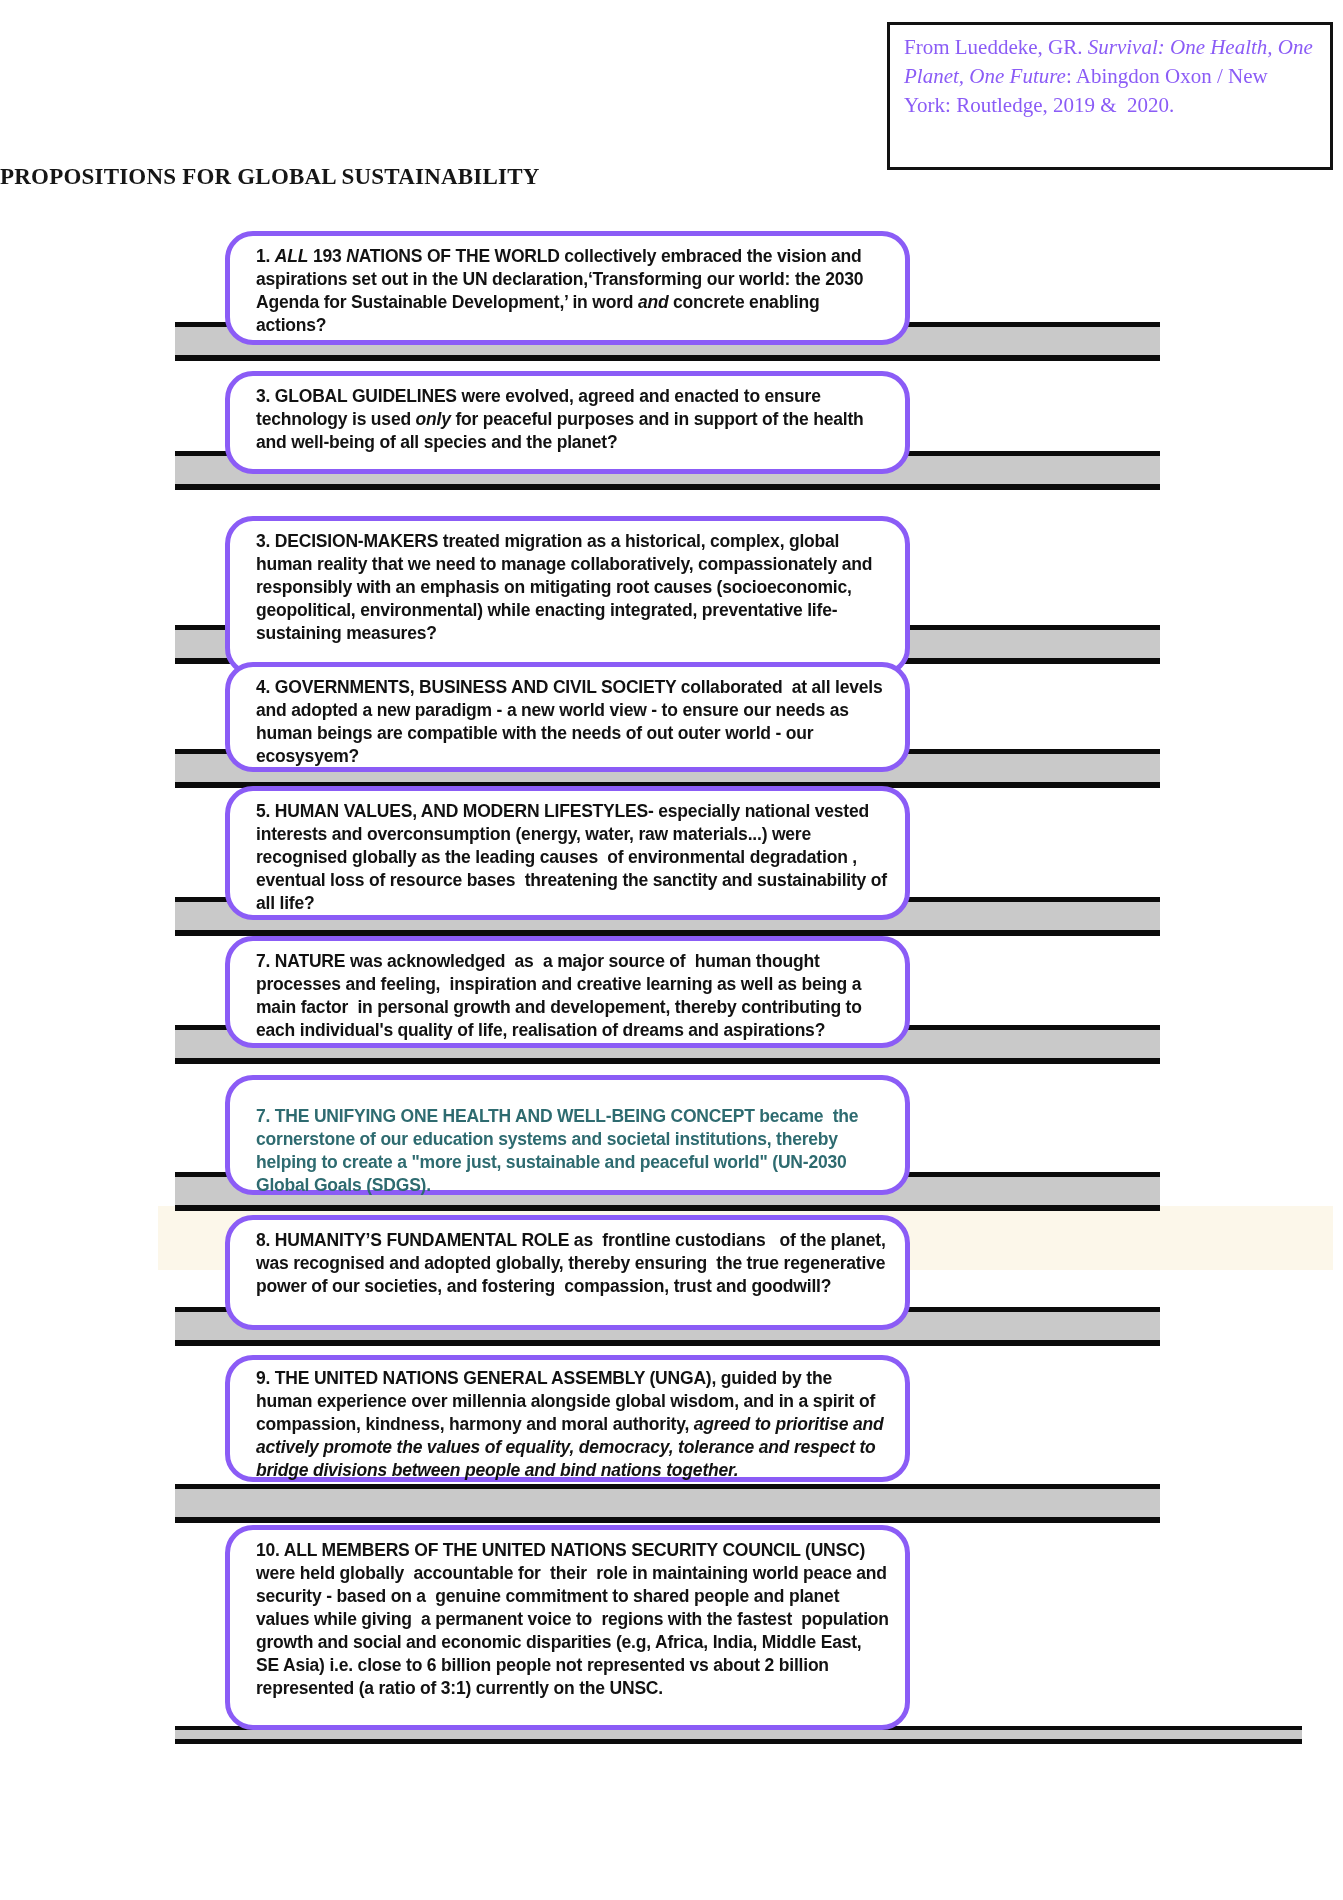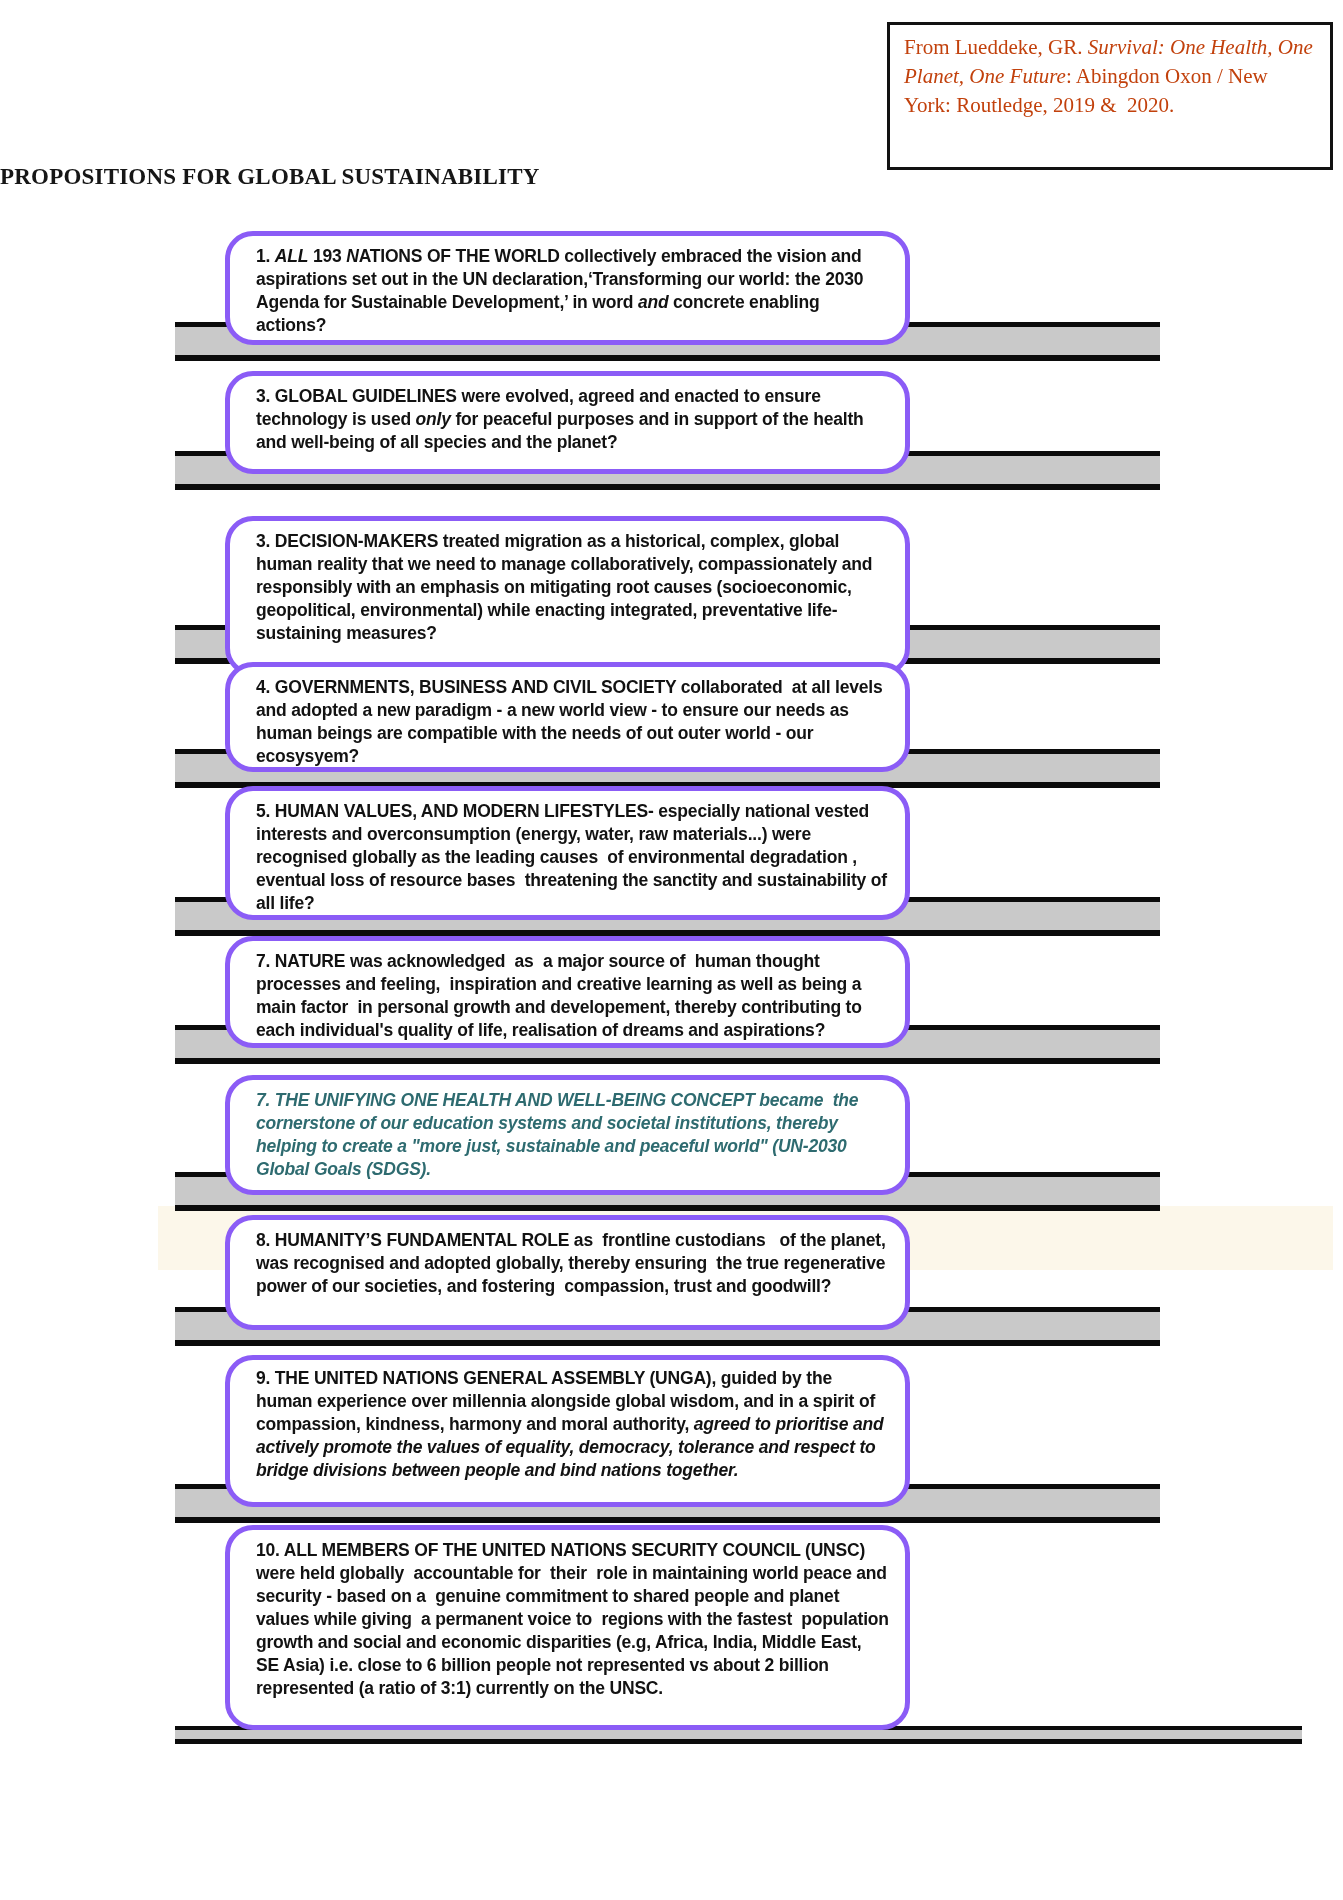--- a/index.html
+++ b/index.html
@@ -9,21 +9,21 @@
     background:#ffffff;
     font-family:"Liberation Sans",sans-serif;
     overflow:hidden;
   }
   
   .citation{
     position:absolute;left:887px;top:22px;width:414px;min-height:122px;
     border:3px solid #111;
     padding:8px 12px 12px 14px;
     font-family:"Liberation Serif",serif;
-    font-size:21px;line-height:1.38;color:#c2410c;
+    font-size:21px;line-height:1.38;color:#8b5cf6;
     white-space:pre-wrap;
   }
   .title{
     position:absolute;left:0;top:164px;width:1160px;
     font-family:"Liberation Serif",serif;
     font-weight:bold;font-size:23px;color:#161616;
     letter-spacing:.2px;
   }
   .subtitle{
     position:absolute;left:0;top:188px;width:1120px;
@@ -64,21 +64,21 @@
   }
   .box p{
     margin:0;
     font-weight:700;
     font-size:17.5px;line-height:23px;
     letter-spacing:-0.2px;
     color:#121212;
     white-space:pre-wrap;
   }
   .it{font-style:italic;}
-  .teal p{color:var(--teal-text,#2e6b70);font-style:italic;}
+  .teal p{color:var(--teal-text,#2e6b70);margin-top:16px;}
 </style>
 </head>
 <body>
 
 <div class="page">
 
   <div class="citation"><span>From Lueddeke, GR. </span><span class="it">Survival: One Health, One Planet, One Future</span><span>: Abingdon Oxon / New York: Routledge, 2019 &amp;  2020.</span></div>
 
   <div class="title">PROPOSITIONS FOR GLOBAL SUSTAINABILITY</div>
 
@@ -135,21 +135,21 @@
 
   <div class="group" style="top:1215px">
     <div class="bar" style="top:92px"></div>
     <div class="box" style="height:115px">
       <p><span>8. HUMANITY’S FUNDAMENTAL ROLE as  frontline custodians   of the planet, was recognised and adopted globally, thereby ensuring  the true regenerative power of our societies, and fostering  compassion, trust and goodwill?</span></p>
     </div>
   </div>
 
   <div class="group" style="top:1355px">
     <div class="bar" style="top:129px"></div>
-    <div class="box" style="height:152px;padding-top:7px">
+    <div class="box" style="height:127px;padding-top:7px">
       <p><span>9. THE UNITED NATIONS GENERAL ASSEMBLY (UNGA), guided by the human experience over millennia alongside global wisdom, and in a spirit of compassion, kindness, harmony and moral authority, </span><span class="it">agreed to prioritise and actively promote the values of equality, democracy, tolerance and respect to bridge divisions between people and bind nations together.</span></p>
     </div>
   </div>
 
   <div class="group" style="top:1525px">
     <div class="bar-thin" style="top:201px"></div>
     <div class="box" style="height:205px">
       <p><span>10. ALL MEMBERS OF THE UNITED NATIONS SECURITY COUNCIL (UNSC) were held globally  accountable for  their  role in maintaining world peace and security - based on a  genuine commitment to shared people and planet values while giving  a permanent voice to  regions with the fastest  population growth and social and economic disparities (e.g, Africa, India, Middle East,  SE Asia) i.e. close to 6 billion people not represented vs about 2 billion represented (a ratio of 3:1) currently on the UNSC.</span></p>
     </div>
   </div>

